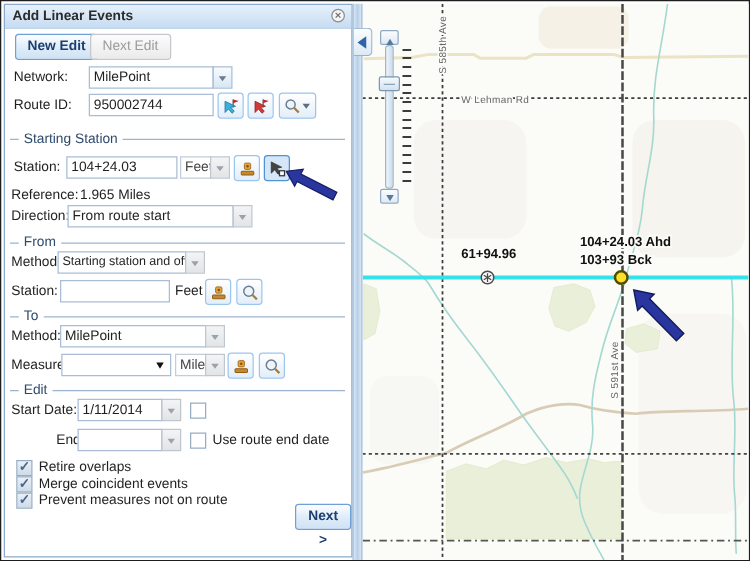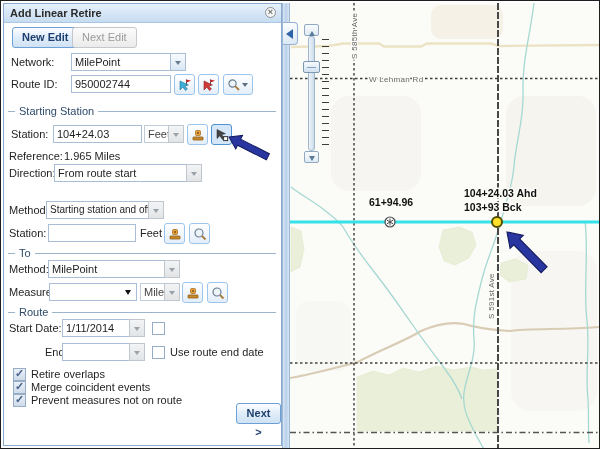--- a/index.html
+++ b/index.html
@@ -55,21 +55,21 @@
 
   .overlay{position:absolute;left:0;top:0;z-index:60;pointer-events:none;}
 </style>
 </head>
 <body>
 
 <div class="frame">
 
   <div class="panel">
     <div class="titlebar">
-      <span>Add Linear Retire</span>
+      <span>Add Linear Events</span>
       <span class="close">×</span>
     </div>
 
     <div class="prow" style="top:23px;height:22px;">
       <button class="btn" style="left:8px;top:0;">New Edit</button>
       <button class="btn disabled" style="left:68px;top:0;">Next Edit</button>
     </div>
 
     <div class="prow" style="top:49px;">
       <span class="lbl" style="left:7px;">Network:</span>
@@ -131,20 +131,23 @@
       <span class="lbl" style="left:5px;top:0;">Reference:</span>
       <span class="val" style="left:60px;top:0;">1.965 Miles</span>
     </div>
 
     <div class="prow" style="top:160px;">
       <span class="lbl" style="left:5px;">Direction:</span>
       <span class="tf" style="left:50px;width:133px;">From route start</span>
       <span class="trigger dis" style="left:182px;"></span>
     </div>
 
+    <div class="sect" style="top:184px;">
+      <span>From</span>
+    </div>
 
     <div class="prow" style="top:197px;">
       <span class="lbl" style="left:5px;">Method:</span>
       <span class="tf small" style="left:42px;width:103px;">Starting station and offset</span>
       <span class="trigger dis" style="left:144px;"></span>
     </div>
 
     <div class="prow" style="top:220px;">
       <span class="lbl" style="left:5px;">Station:</span>
       <span class="tf" style="left:44px;width:88px;"></span>
@@ -189,21 +192,21 @@
       </span>
       <span class="ibtn" style="left:203px;">
         <svg width="14" height="14" viewBox="0 0 14 14">
           <circle cx="6" cy="6" r="4" fill="#eef4f8" stroke="#6b7f93" stroke-width="1.2"></circle>
           <line x1="9" y1="9" x2="12.5" y2="12.5" stroke="#a87a3a" stroke-width="1.8"></line>
         </svg>
       </span>
     </div>
 
     <div class="sect" style="top:302px;">
-      <span>Route</span>
+      <span>Edit</span>
     </div>
 
     <div class="prow" style="top:315px;">
       <span class="lbl" style="left:5px;">Start Date:</span>
       <span class="tf" style="left:58px;width:68px;">1/11/2014</span>
       <span class="trigger dis" style="left:125px;"></span>
       <span class="cbx" style="left:148px;top:3px;"></span>
     </div>
 
     <div class="prow" style="top:339px;">

